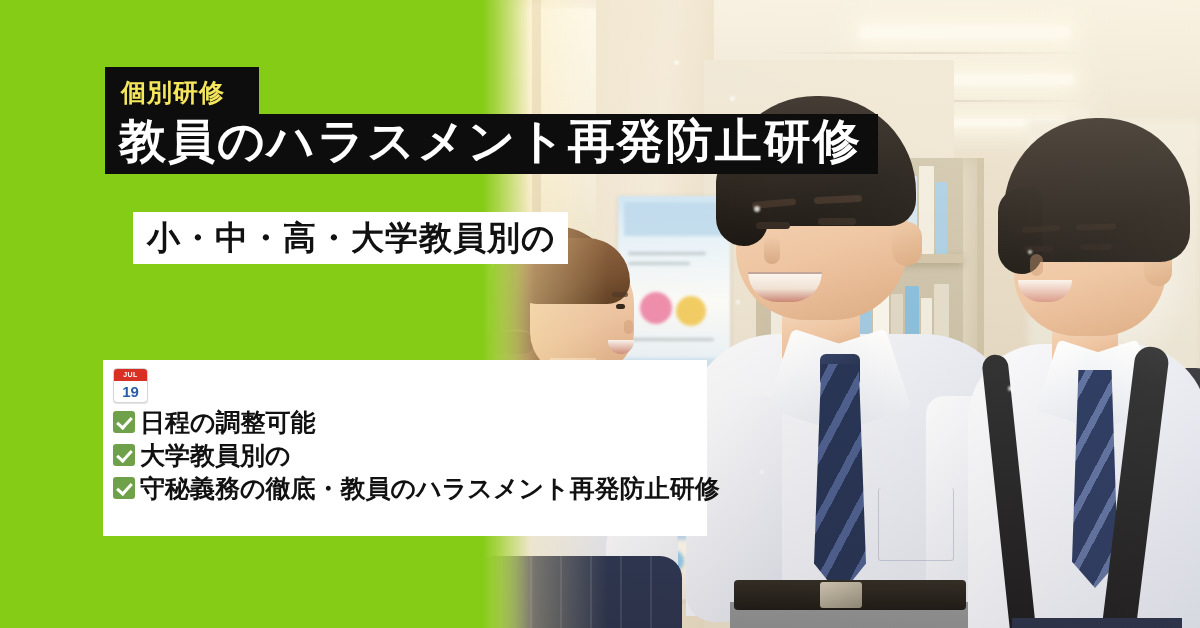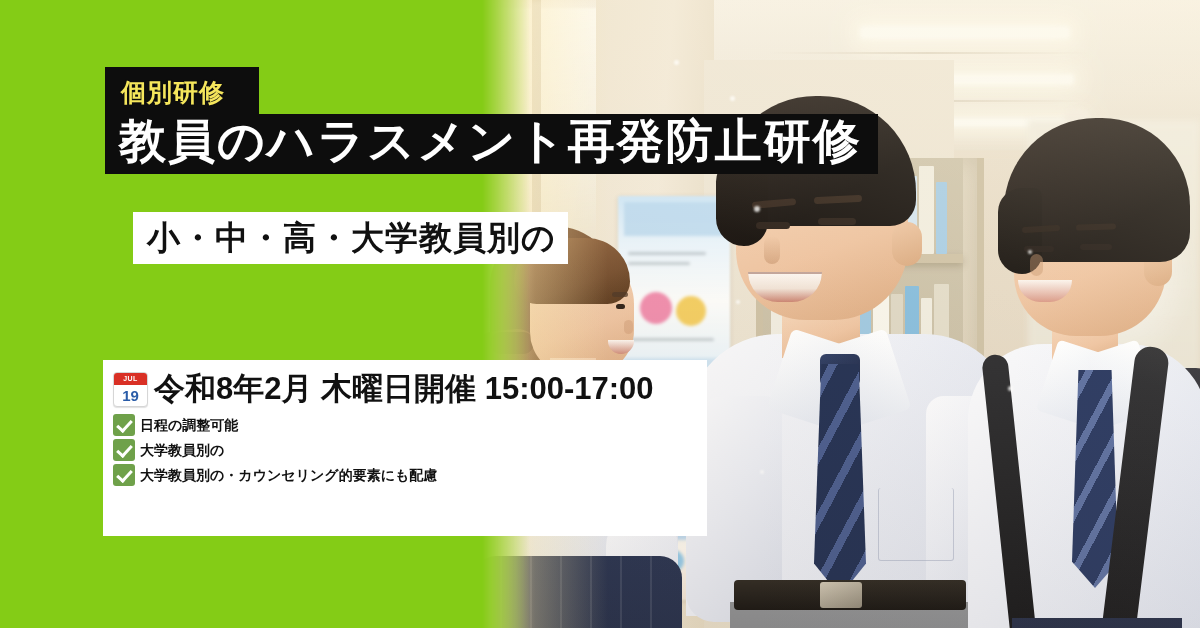--- a/index.html
+++ b/index.html
@@ -193,21 +193,21 @@
   .cal-top{height:12px;background:#d93025;color:#ffffff;font-size:7px;font-weight:bold;
     line-height:12px;text-align:center;letter-spacing:.5px;}
   .cal-num{flex:1;color:#2a5ca8;font-size:15px;font-weight:bold;line-height:21px;text-align:center;}
   .date-text{font-size:31px;font-weight:bold;color:#111111;letter-spacing:0px;white-space:nowrap;}
   .check-list{padding:2px 0 0 10px;}
   .check-item{display:flex;align-items:center;margin-bottom:3px;}
   .chk{width:22px;height:22px;border-radius:3px;background:#6fa14a;
     flex:0 0 auto;margin-right:5px;position:relative;}
   .chk:after{content:"";position:absolute;left:7px;top:3px;width:6px;height:12px;
     border:solid #ffffff;border-width:0 3px 3px 0;transform:rotate(42deg);}
-  .check-text{font-size:14px;font-weight:bold;color:#111111;line-height:1.2;white-space:nowrap;}
+  .check-text{font-size:25px;font-weight:bold;color:#111111;line-height:1.2;white-space:nowrap;}
 </style>
 </head>
 <body>
 
 <div id="poster">
 
   <div id="photo">
 
     <div class="ph ceiling"></div>
     <div class="ph ceil-light" style="top:26px;left:392px;width:210px;height:13px;"></div>
@@ -405,31 +405,30 @@
   <div class="subbox">
     <div class="sub-line">小・中・高・大学教員別の</div>
   </div>
 
   <div class="infobox">
     <div class="date-row">
       <span class="cal-icon">
         <span class="cal-top">JUL</span>
         <span class="cal-num">19</span>
       </span>
-      <span class="date-text">令和8年2月 木曜日開催 15:00-17:00</span>
     </div>
     <div class="check-list">
       <div class="check-item">
         <span class="chk"></span>
         <span class="check-text">日程の調整可能</span>
       </div>
       <div class="check-item">
         <span class="chk"></span>
         <span class="check-text">大学教員別の</span>
       </div>
       <div class="check-item">
         <span class="chk"></span>
-        <span class="check-text">大学教員別の・カウンセリング的要素にも配慮</span>
+        <span class="check-text">守秘義務の徹底・教員のハラスメント再発防止研修</span>
       </div>
     </div>
   </div>
 
 </div>
 
 </body></html>

